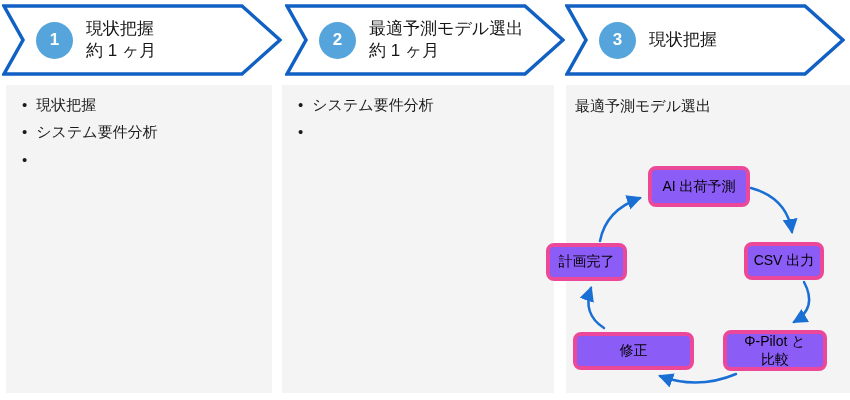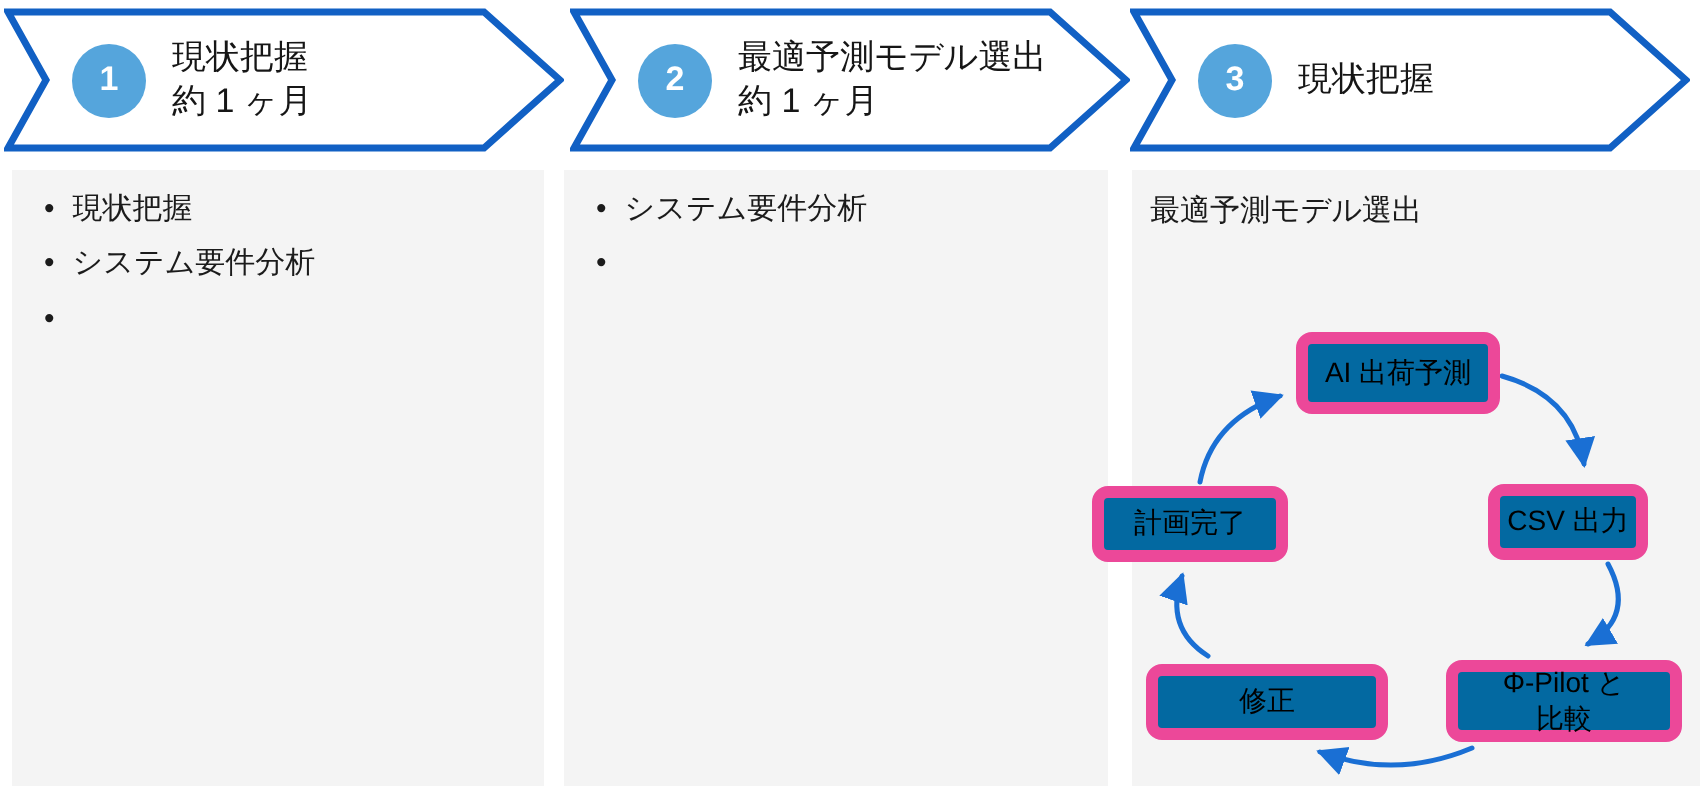--- a/index.html
+++ b/index.html
@@ -22,28 +22,28 @@
 
   .bullets { padding:10px 6px 0 16px; font-size:15px; color:#1b1b1b; }
   .bullet-item { display:flex; gap:9px; margin-bottom:7px; line-height:1.35; }
   .dot { flex:0 0 auto; }
 
   .desc { padding:9px 6px 0 9px; font-size:15px; color:#1b1b1b; line-height:1.6; }
 
   
   .cycle { position:absolute; left:540px; top:156px; width:310px; height:244px; }
   .cycle svg.arrows { position:absolute; left:0; top:0; width:310px; height:244px; }
-  .cnode { position:absolute; background:#0369a1; border:6px solid #ec4899; border-radius:8px;
+  .cnode { position:absolute; background:#8b5cf6; border:4px solid #ec4899; border-radius:8px;
            display:flex; flex-direction:column; align-items:center; justify-content:center;
            font-size:14px; color:#000000; text-align:center; line-height:1.25; box-sizing:border-box; }
   .cnode-ai   { left:108px; top:10px;  width:102px; height:41px; }
   .cnode-csv  { left:204px; top:86px;  width:80px;  height:38px; }
-  .cnode-phi  { left:183px; top:174px; width:118px; height:41px; }
+  .cnode-phi  { left:183px; top:174px; width:104px; height:41px; }
   .cnode-fix  { left:33px;  top:176px; width:121px;  height:38px;text-align:center; }
-  .cnode-plan { left:6px;   top:87px;  width:98px; height:38px; }
+  .cnode-plan { left:6px;   top:87px;  width:81px; height:38px; }
 </style>
 </head>
 <body>
 
 <div class="canvas">
 
   <div class="chevron" style="left:2px;">
     <svg class="shape" viewBox="0 0 280 72">
       <polygon points="2,2 240,2 278,36 240,70 2,70 21,36" fill="#FFFFFF" stroke="#1160C4" stroke-width="3.5"></polygon>
     </svg>

